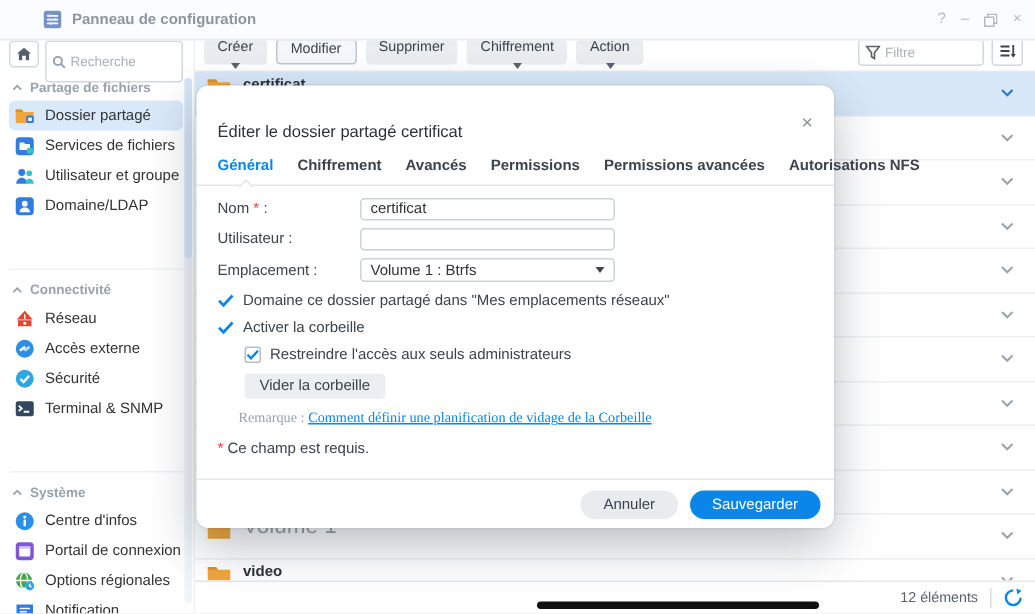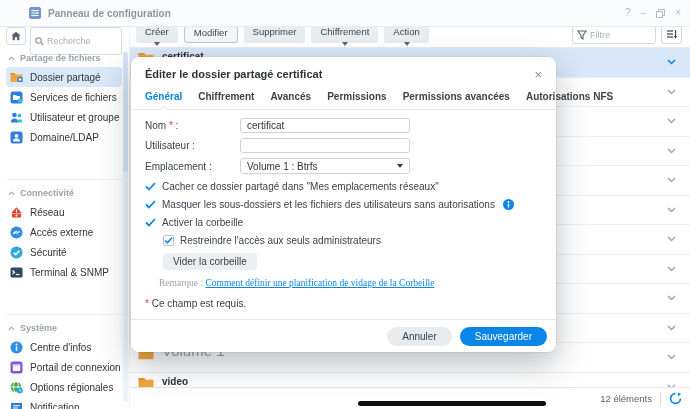--- a/index.html
+++ b/index.html
@@ -71,21 +71,21 @@
   .statusbar { position:absolute; left:0; right:0; bottom:0; height:22px; border-top:1px solid #e4e7ea;
                background:#fff; display:flex; align-items:center; justify-content:flex-end; gap:8px;
                padding:0 8px; font-size:9.5px; color:#5a626a; }
   .status-sep { width:1px; height:13px; background:#d8dcdf; }
 
   
   .dialog { position:absolute; left:131px; top:57px; width:425px; height:295px; background:#fff;
             border-radius:8px; z-index:5;
             box-shadow:0 12px 32px rgba(25,35,55,.30), 0 0 0 1px rgba(0,0,0,.05); }
   .dlg-header { display:flex; align-items:center; padding:11px 14px 8px; }
-  .dlg-title { font-size:11px; font-weight:bold; color:#2d3238; }
+  .dlg-title { font-size:11px; font-weight:normal; color:#2d3238;margin-top:14px; }
   .dlg-close { margin-left:auto; color:#8a939b; font-size:13px; line-height:11px; cursor:default; }
   .dlg-tabs { display:flex; gap:16px; padding:0 14px; border-bottom:1px solid #e4e7ea; }
   .dlg-tab { position:relative; font-size:10px; font-weight:bold; color:#3c434a; padding:3px 0 7px;
              white-space:nowrap; }
   .dlg-tab.active { color:#0a86e8; }
   .tab-caret { position:absolute; left:50%; bottom:-4.5px; width:7px; height:7px; background:#fff;
                border-left:1px solid #e4e7ea; border-top:1px solid #e4e7ea;
                transform:translateX(-50%) rotate(45deg); }
   .dlg-body { padding:8px 14px 0; }
   .frow { display:flex; align-items:center; margin-bottom:5px; }
@@ -486,33 +486,21 @@
         <div class="fselect">
           <span>Volume 1 :  Btrfs</span>
           <i class="sel-caret"></i>
         </div>
       </div>
 
       <div class="cbrow">
         <svg width="11" height="9" viewBox="0 0 11 9">
           <polyline points="1,4.5 4,7.5 10,1" fill="none" stroke="#0a86e8" stroke-width="1.8"></polyline>
         </svg>
-        <span>Cacher ce dossier partagé dans "Mes emplacements réseaux"</span>
-      </div>
-      <div class="cbrow">
-        <svg width="11" height="9" viewBox="0 0 11 9">
-          <polyline points="1,4.5 4,7.5 10,1" fill="none" stroke="#0a86e8" stroke-width="1.8"></polyline>
-        </svg>
-        <span>Masquer les sous-dossiers et les fichiers des utilisateurs sans autorisations</span>
-        <span class="info-badge">
-          <svg width="5" height="7" viewBox="0 0 5 7">
-            <circle cx="2.5" cy="1" r="1" fill="#fff"></circle>
-            <rect x="1.8" y="2.6" width="1.4" height="4" rx=".7" fill="#fff"></rect>
-          </svg>
-        </span>
+        <span>Domaine ce dossier partagé dans "Mes emplacements réseaux"</span>
       </div>
       <div class="cbrow">
         <svg width="11" height="9" viewBox="0 0 11 9">
           <polyline points="1,4.5 4,7.5 10,1" fill="none" stroke="#0a86e8" stroke-width="1.8"></polyline>
         </svg>
         <span>Activer la corbeille</span>
       </div>
       <div class="cbrow nested">
         <span class="cbbox">
           <svg width="9" height="7" viewBox="0 0 11 9">

